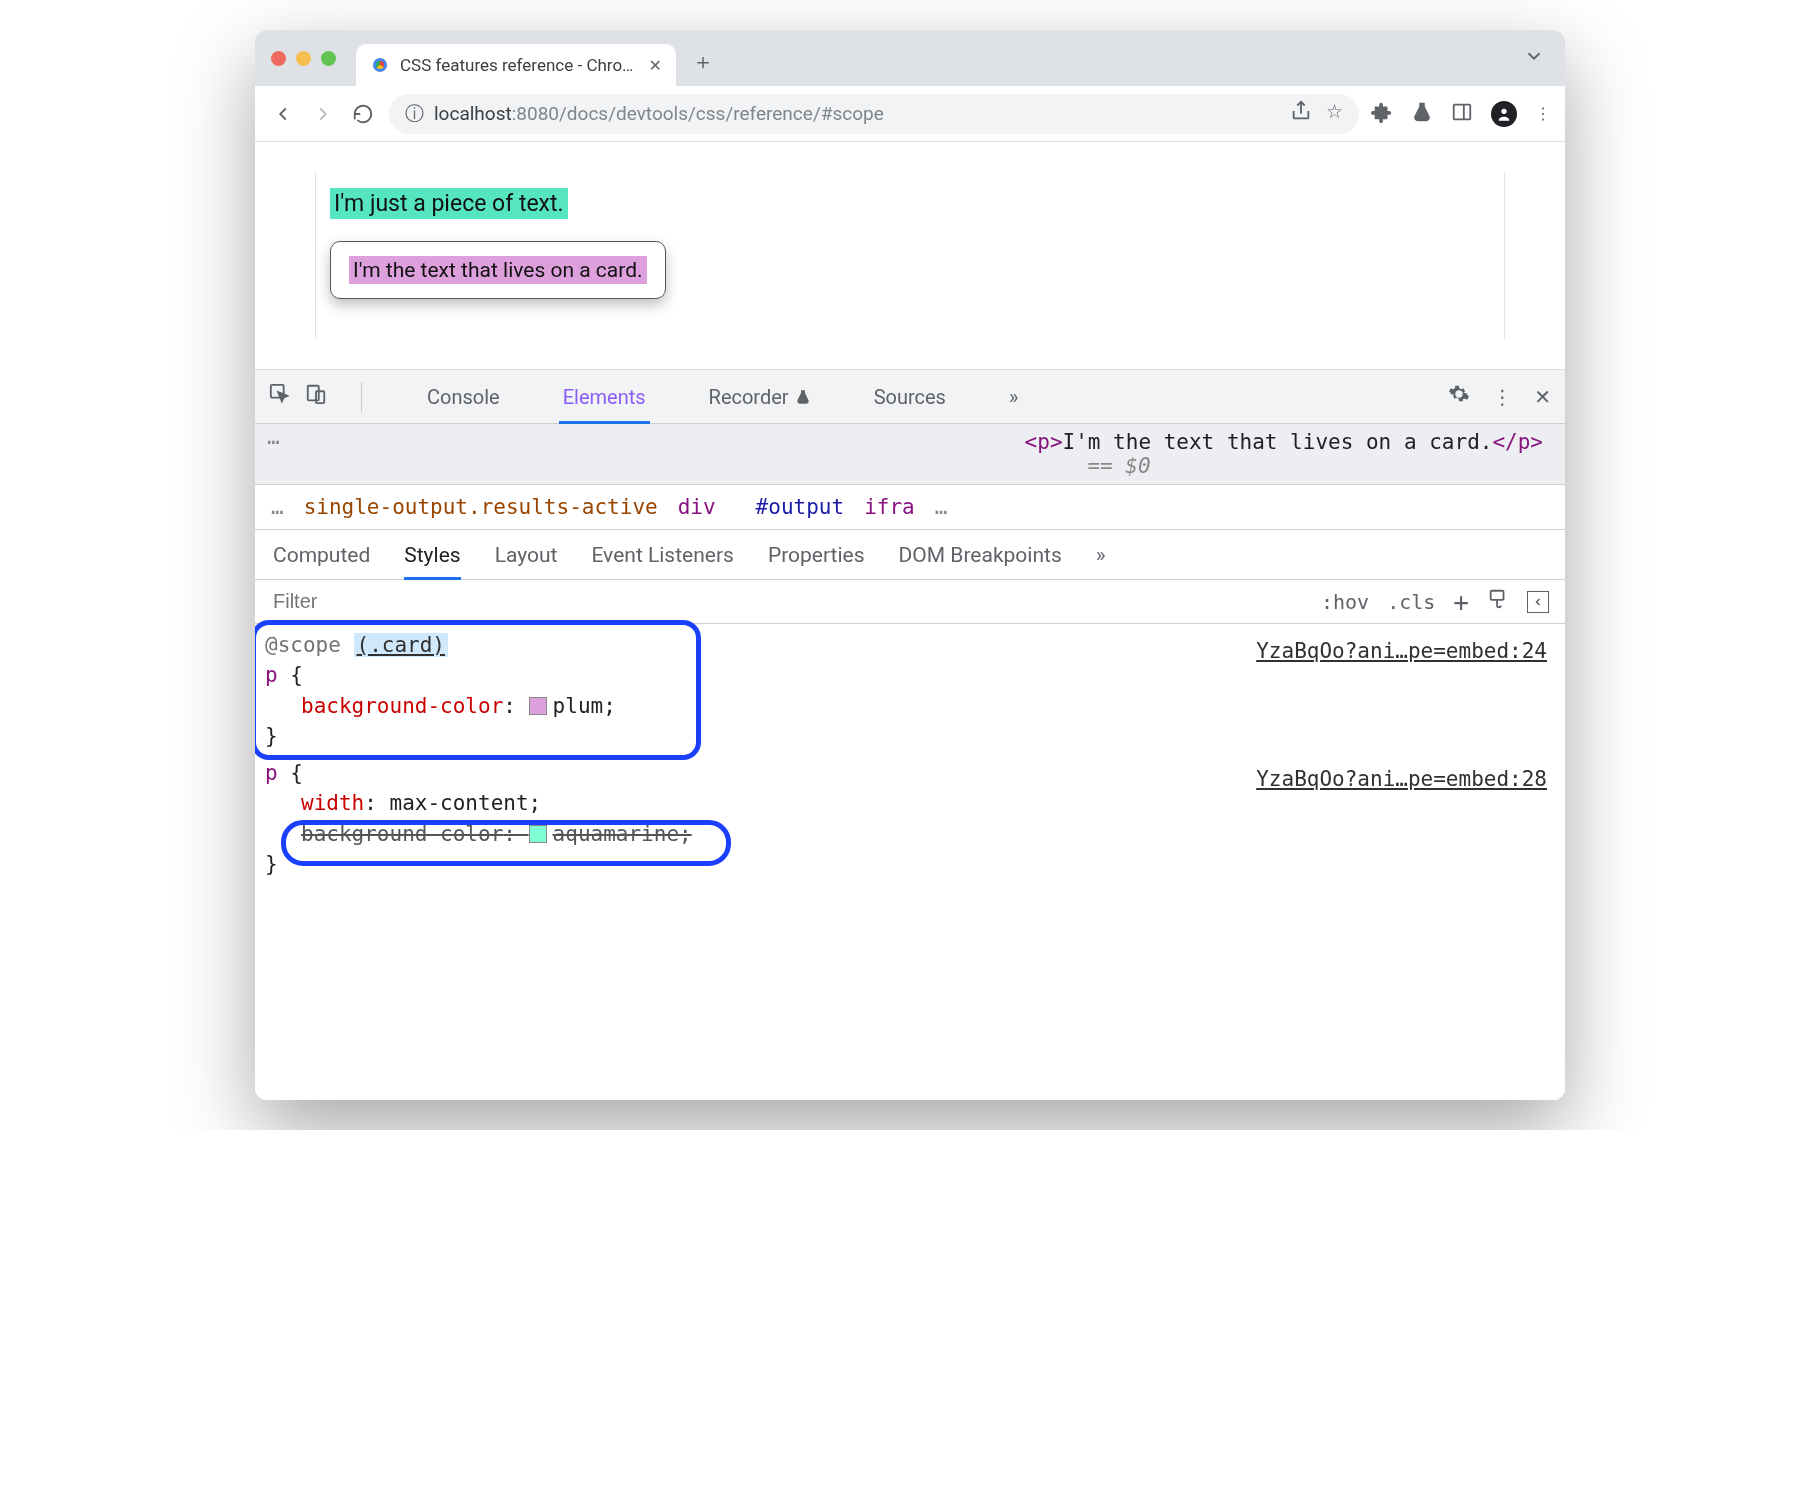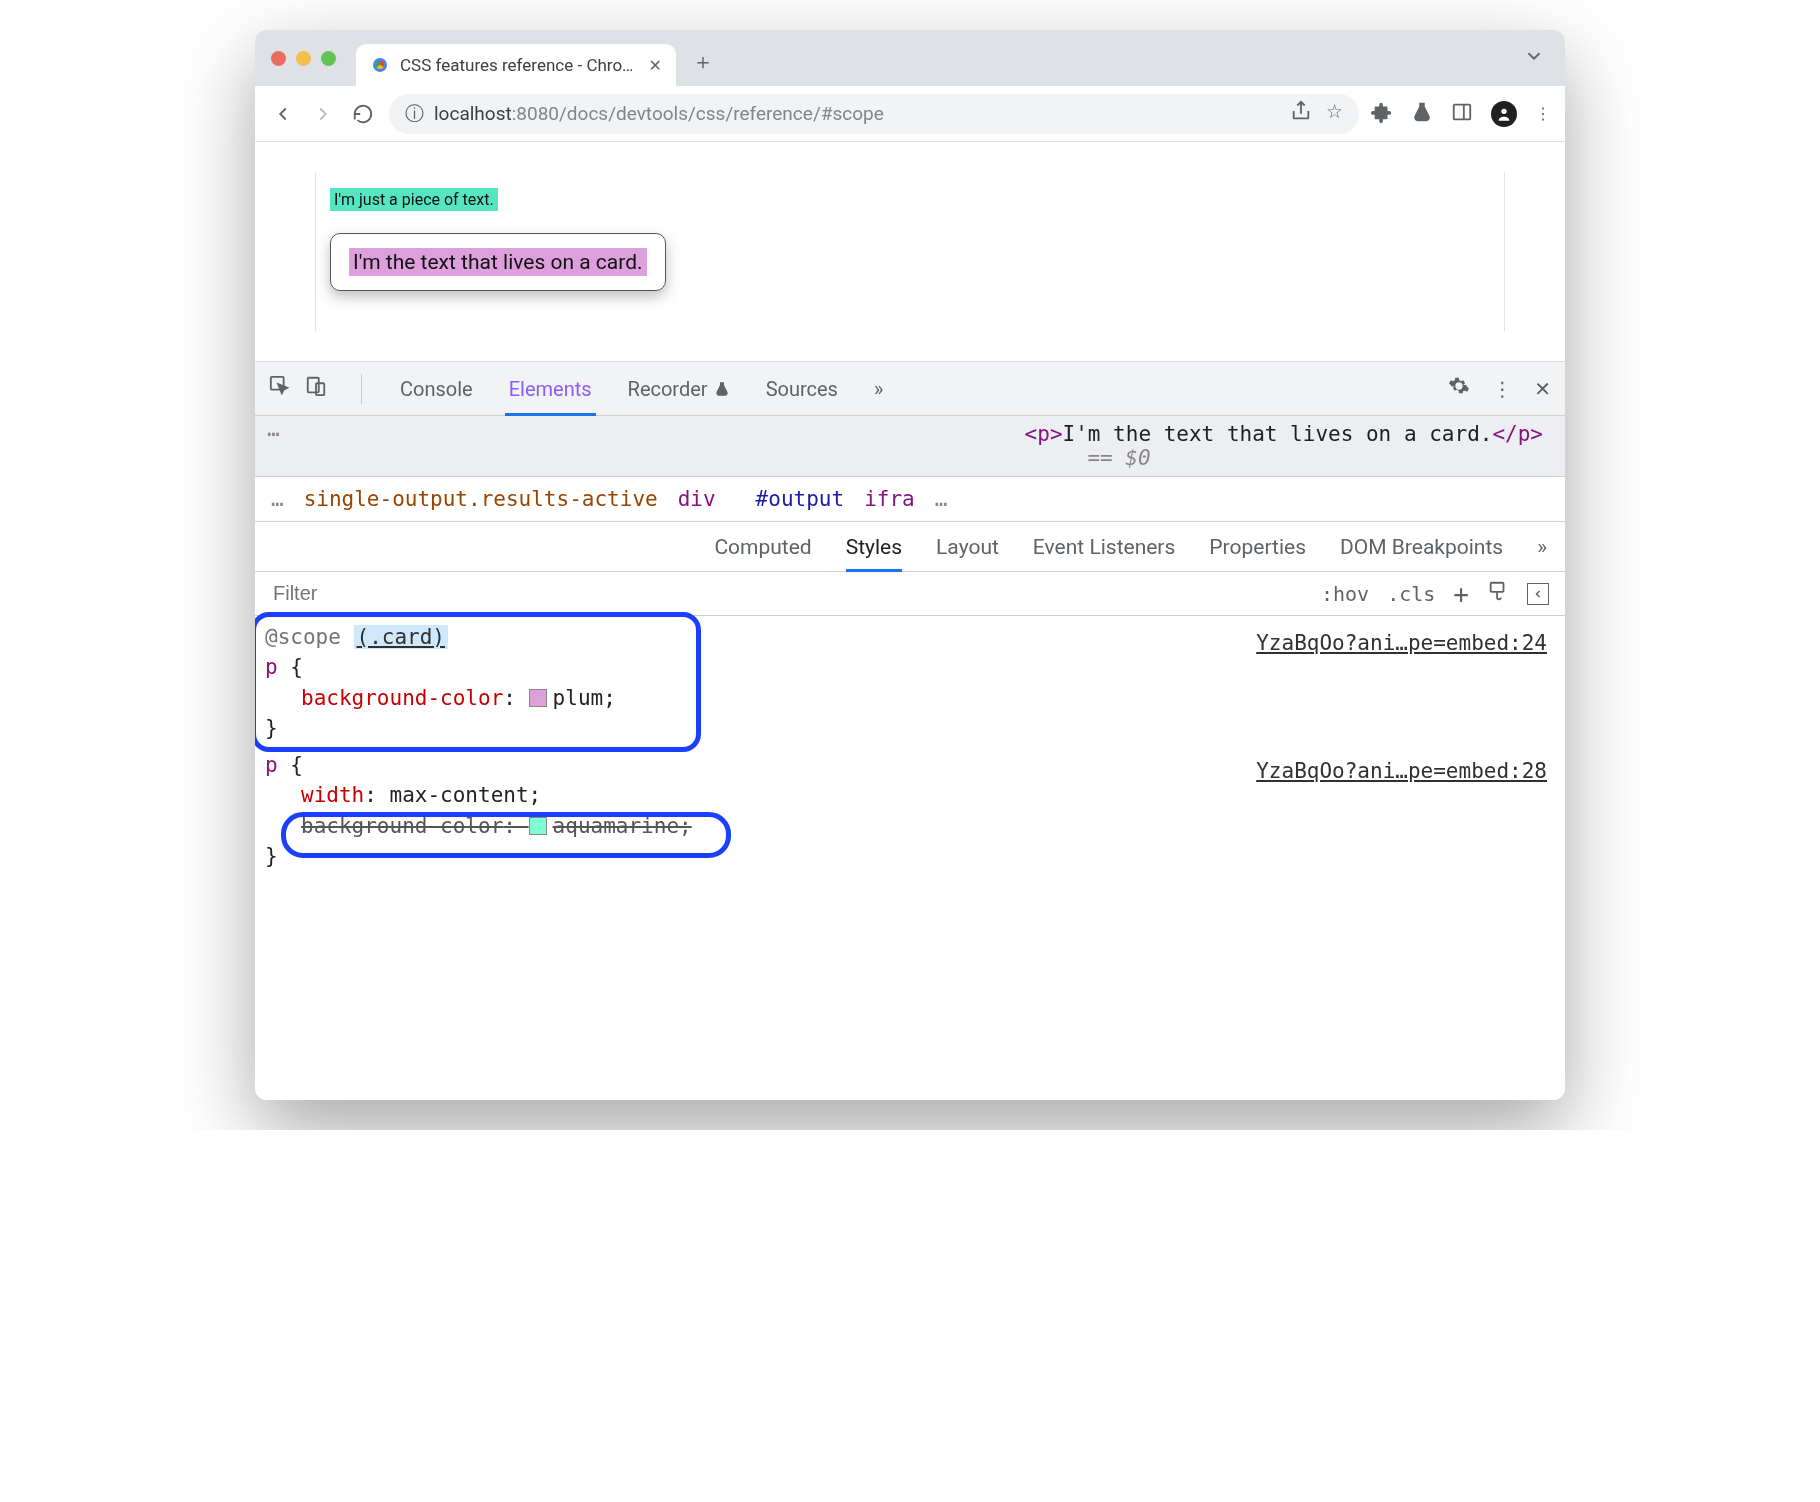--- a/index.html
+++ b/index.html
@@ -26,40 +26,40 @@
   .omnibox .site-icon { color: #5f6368; }
   .omnibox .url { white-space: nowrap; overflow: hidden; }
   .omnibox .url .dim { color: #80868b; }
   .omnibox .right { margin-left: auto; display: flex; gap: 14px; color: #5f6368; }
   .tb-icons { display: flex; gap: 18px; align-items: center; color: #5f6368; }
   .avatar { width: 26px; height: 26px; border-radius: 50%; background: #202124; display:flex;align-items:center;justify-content:center;color:#fff; }
 
   
   .viewport { background: #fff; padding: 30px 60px 30px 60px; border-bottom: 1px solid #dadce0; }
   .vp-inner { border: 1px solid #e3e3e3; border-top: none; border-bottom: none; padding: 18px 14px 40px 14px; }
-  .text1 { display: inline; padding: 2px 4px; font-size: 16px; color: #111; }
+  .text1 { display: inline; padding: 2px 4px; font-size: 23px; color: #111; }
   .card { display: inline-block; margin-top: 24px; border: 1px solid #555; border-radius: 10px; padding: 16px 18px; box-shadow: 0 6px 14px rgba(0,0,0,0.25); }
   .text2 { display: inline; padding: 2px 4px; font-size: 21px; color: #111; }
 
   
   .devtools { flex: 1; display: flex; flex-direction: column; background: #fff; color: #333; font-size: 20px; }
   .dt-tabs { height: 54px; border-bottom: 1px solid #d0d0d0; background: #f1f3f4; display: flex; align-items: center; padding: 0 14px; gap: 28px; }
   .dt-ico { color: #5f6368; display:flex; align-items:center; gap:14px; }
   .dt-sep { width:1px; height:30px; background:#ccc; margin: 0 6px; }
-  .dt-tab { color: #5f6368; cursor: pointer; padding: 0 4px; height: 100%; display: flex; align-items: center; position: relative; white-space: nowrap; gap: 6px;}
+  .dt-tab { color: #5f6368; cursor: pointer; padding: 0 4px; height: 100%; display: flex; align-items: center; position: relative; white-space: nowrap; gap: 6px; margin-left: 27px;}
   .dt-tab.active { color: #8b5cf6; }
   .dt-tab.active::after { content:""; position:absolute; left:0; right:0; bottom:-1px; height:3px; background:#1a73e8; }
   .dt-right { margin-left: auto; display:flex; gap: 22px; color:#5f6368; align-items:center;}
   .dt-dom { background: #eceef1; padding: 6px 22px 6px 100px; font-family: ui-monospace, Menlo, monospace; font-size: 21px; color:#333; border-bottom:1px solid #d0d0d0; position:relative;}
   .dt-dom .ell { position:absolute; left:12px; top:6px; color:#888; letter-spacing:2px;}
   .dt-tag { color:#881280;} .dt-text { color:#202124;} .dt-hint{color:#888; font-style: italic;}
   .dt-bc { padding: 10px 16px; border-bottom:1px solid #d0d0d0; font-family: ui-monospace, Menlo, monospace; font-size: 21px; white-space: nowrap; overflow:hidden; display:flex; align-items: baseline; gap: 20px;}
   .dt-bc .ell2 { color:#888;}
   .bc-el { color:#881280;} .bc-cls { color:#994500;} .bc-id{color:#1a1aa6;margin-left:40px;}
-  .dt-subtabs { height: 50px; border-bottom: 1px solid #d0d0d0; display:flex; align-items:center; gap: 34px; padding: 0 18px; color:#5f6368; font-size: 21px; justify-content: flex-end;}
+  .dt-subtabs { height: 50px; border-bottom: 1px solid #d0d0d0; display:flex; align-items:center; gap: 34px; padding: 0 18px; color:#5f6368; font-size: 21px;}
   .dt-subtab { cursor:pointer; height:100%; display:flex; align-items:center; position:relative;}
   .dt-subtab.active { color:#202124;}
   .dt-subtab.active::after{content:"";position:absolute;left:0;right:0;bottom:-1px;height:3px;background:#1a73e8;}
   .dt-filterbar { height:44px; border-bottom:1px solid #d0d0d0; display:flex; align-items:center; padding: 0 16px; color:#5f6368; font-size: 20px; gap: 28px;}
   .dt-filterbar input { border:none; outline:none; font-size:20px; flex:1; background: transparent; color:#5f6368;}
   .fb-right { margin-left:auto; display:flex; gap: 18px; align-items:center; font-family: ui-monospace, Menlo, monospace;}
   .fb-btn { cursor:pointer; }
   .fb-box { width:22px; height:22px; border:1.5px solid #5f6368; display:inline-flex; align-items:center; justify-content:center;}
 
   .styles { padding: 6px 10px 10px 10px; font-family: ui-monospace, Menlo, monospace; font-size: 21px; line-height: 1.45; color:#222;}

